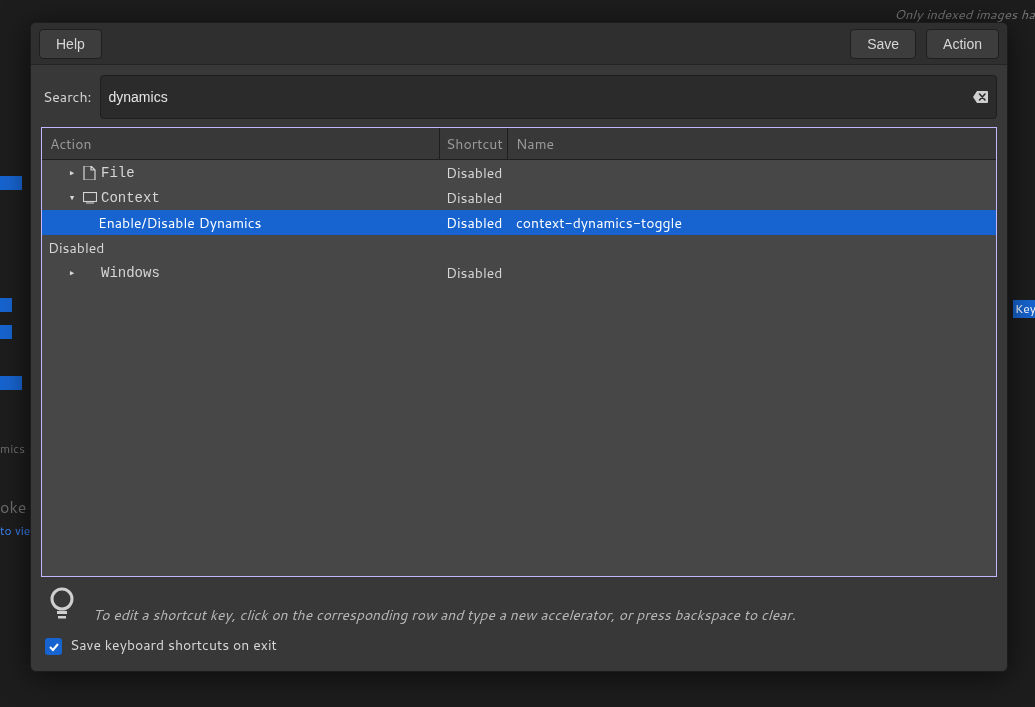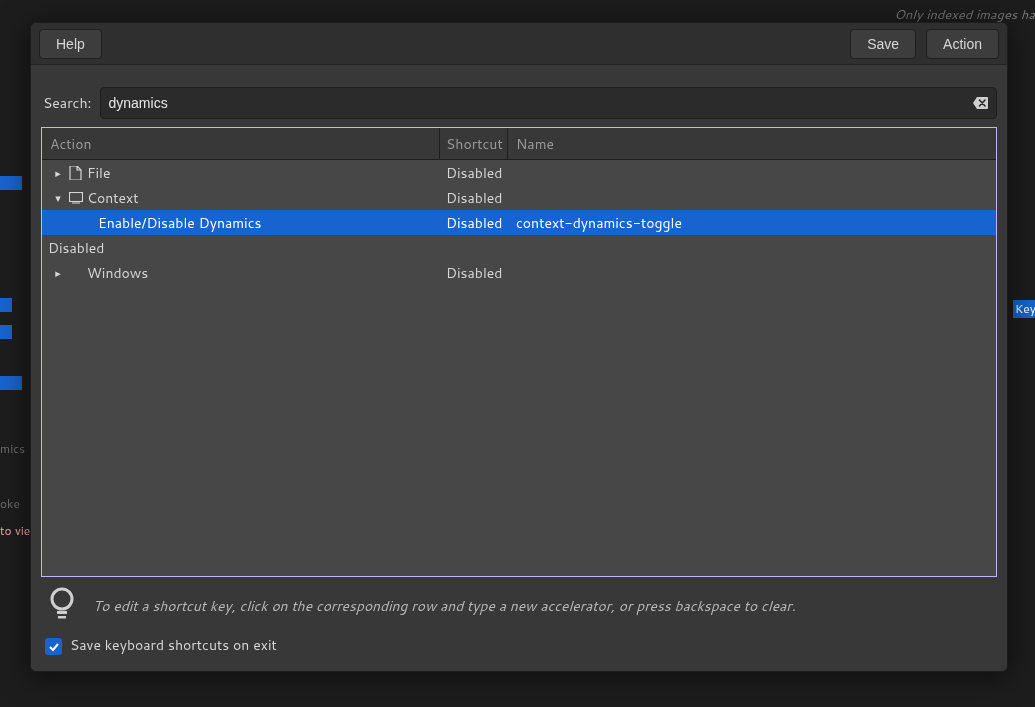--- a/index.html
+++ b/index.html
@@ -27,24 +27,24 @@
     }
     .bg-key-badge {
       position: absolute; right: 0; top: 300px; width: 22px; height: 18px;
       background: #1764d0; color: #fff; font-size: 12px; line-height: 18px;
       padding-left: 2px; overflow: hidden;
     }
     .bg-leftdim {
       position: absolute; left:0; top:440px; font-size:12px; color:#6e6e6e;
     }
     .bg-leftdim2 {
-      position: absolute; left:0; top:495px; font-size:12px; color:#6e6e6e;
+      position: absolute; left:0; top:495px; font-size:16px; color:#6e6e6e;
     }
     .bg-leftdim3 {
-      position: absolute; left:0; top:522px; font-size:12px; color:#fca5a5;
+      position: absolute; left:0; top:522px; font-size:12px; color:#3b82f6;
     }
     
     .dialog {
       position: absolute;
       left: 30px; top: 22px;
       width: 978px; height: 650px;
       background: #383838;
       border: 1px solid #1c1c1c;
       border-radius: 6px;
       box-shadow: 0 4px 30px rgba(0,0,0,0.6);
@@ -85,31 +85,30 @@
       flex: 1;
       display: flex;
       flex-direction: column;
       padding: 10px;
     }
     .search-row {
       display: flex;
       align-items: center;
       gap: 8px;
       margin-bottom: 8px;
-      margin-top: 12px;
     }
     .search-label { color: #d6d6d6; font-size: 14px; padding-left:2px;}
     .search-box {
       flex: 1;
       display: flex;
       align-items: center;
       background: #2b2b2b;
       border: 1px solid #1e1e1e;
       border-radius: 4px;
-      height: 32px;
+      height: 44px;
       padding: 14px 8px;
     }
     .search-input {
       flex: 1;
       background: transparent;
       border: none;
       outline: none;
       color: #e6e6e6;
       font-size: 14px;
     }
@@ -150,29 +149,29 @@
     .row.selected { background: #1764d0; color: #ffffff; }
     .row .c-action { width: 398px; display:flex; align-items:center; }
     .row .c-shortcut { width: 68px; padding-left: 6px;}
     .row .c-name { flex:1; padding-left: 8px;}
     .expander {
       width: 20px; display:inline-flex; align-items:center; justify-content:center;
       color: #d6d6d6;
     }
     .tri-right::before { content: "▸"; font-size: 11px;}
     .tri-down::before { content: "▾"; font-size: 11px;}
-    .indent0 { padding-left: 6px; }
+    .indent0 { padding-left: 20px; font-family: Liberation Mono, monospace; }
     .indent-leaf { padding-left: 56px; }
     .ficon {
       width: 15px; height: 15px; display:inline-flex; align-items:center; justify-content:center;
       margin-right: 4px; color:#d6d6d6;
     }
     .hint-row {
       display: flex;
-      align-items: center;
+      align-items: flex-end;
       gap: 14px;
       padding: 10px 4px;
       color: #b8b8b8;
       font-style: italic;
       font-size: 14px;
     }
     .hint-row .bulb {
       width: 34px; display:flex; align-items:center; justify-content:center;
       color: #cfcfcf;
     }

